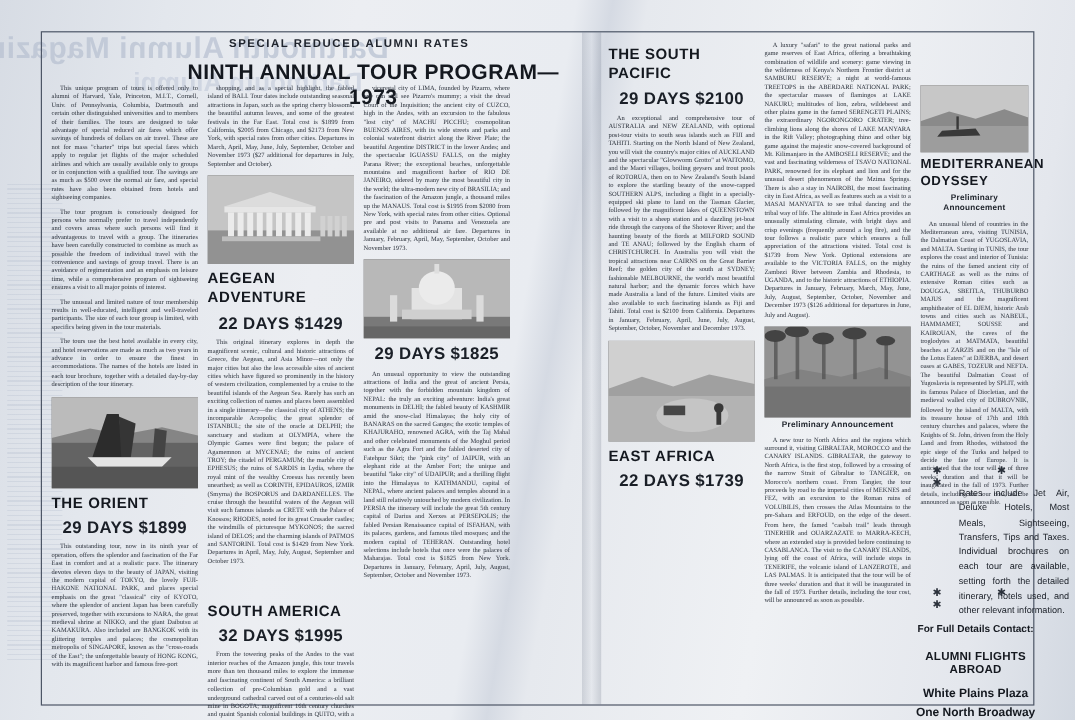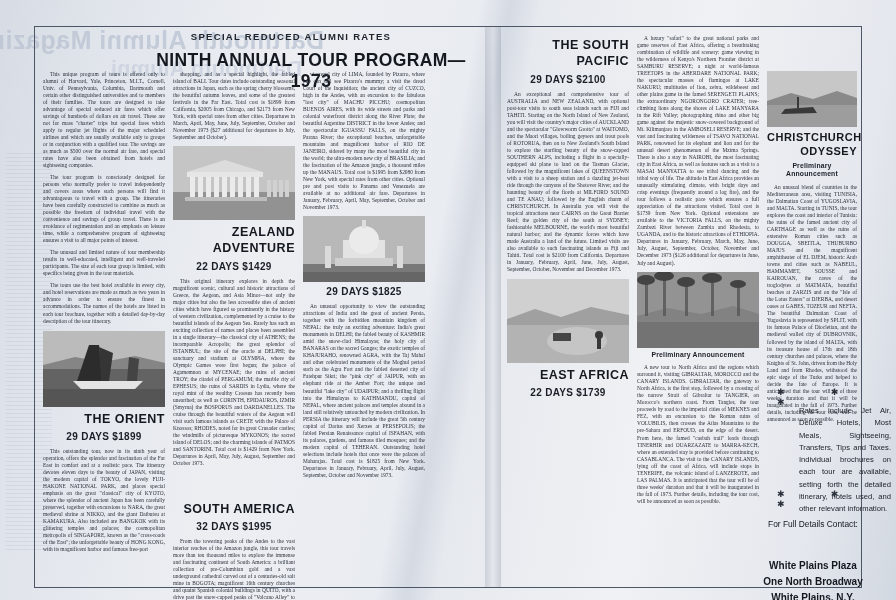--- a/index.html
+++ b/index.html
@@ -34,34 +34,34 @@
   .hdr{position:absolute;left:76px;top:4px;width:360px;text-align:center;
        font-family:"Liberation Sans",sans-serif;}
   .hdr .sub{font-size:9.5px;font-weight:700;letter-spacing:1.3px;color:#20252e;}
   .hdr .main{font-size:17.5px;font-weight:700;letter-spacing:.4px;margin-top:8px;color:#14181f;margin-left:40px;}
 
   .col{position:absolute;font-size:5.4px;line-height:1.30;text-align:justify;
        color:#2b313b;}
   .col p{margin:0 0 5px 0;text-indent:7px;}
 
   h2.tour{font-family:"Liberation Sans",sans-serif;font-weight:700;
-    text-align:right;font-size:12.5px;letter-spacing:.5px;margin:4px 0 3px;color:#14181f;}
+    text-align:left;font-size:12.5px;letter-spacing:.5px;margin:4px 0 3px;color:#14181f;}
   h3.days{font-family:"Liberation Sans",sans-serif;font-weight:700;
-    text-align:center;font-size:10px;letter-spacing:.3px;margin:0 0 5px;color:#1a1f27;}
+    text-align:center;font-size:14px;letter-spacing:.3px;margin:0 0 5px;color:#1a1f27;}
   h4.prelim{font-family:"Liberation Sans",sans-serif;font-weight:700;
     text-align:center;font-size:6.8px;letter-spacing:.2px;margin:0 0 5px;color:#1a1f27;}
 
   .photo{background:#7d8895;margin:4px 0 3px;position:relative;overflow:hidden;
          border:0;filter:grayscale(1) contrast(.95);}
 
   .rates{position:absolute;font-family:"Liberation Sans",sans-serif;
     font-size:7.6px;line-height:1.62;text-align:justify;color:#1a1f27;}
   .stars{position:absolute;font-size:9px;letter-spacing:22px;color:#2b313b;}
   .contact{position:absolute;text-align:center;font-family:"Liberation Sans",sans-serif;color:#14181f;}
-  .contact .c1{font-size:8.4px;font-weight:400;margin-bottom:29px;}
+  .contact .c1{font-size:8.4px;font-weight:700;margin-bottom:13px;}
   .contact .c2{font-size:9.6px;font-weight:700;margin-bottom:7px;letter-spacing:.2px;}
   .contact .c3{font-size:10px;font-weight:700;line-height:1.62;}
 </style>
 </head>
 <body>
 
 <div class="scan">
 
   <div class="bleed">Dartmouth Alumni Magazine</div>
   <div class="bleed2">Dartmouth Alumni</div>
@@ -123,21 +123,21 @@
           <g fill="#cfd6dd">
             <rect x="94" y="34" width="4" height="17"></rect>
               <rect x="100" y="34" width="4" height="17"></rect>
             <rect x="106" y="34" width="4" height="17"></rect>
               <rect x="112" y="34" width="4" height="17"></rect>
           </g>
           <rect x="12" y="51" width="82" height="4" fill="#b9c1c9"></rect>
         </svg>
       </div>
 
-      <h2 class="tour">ZEALAND ADVENTURE</h2>
+      <h2 class="tour">AEGEAN ADVENTURE</h2>
       <h3 class="days">22 DAYS $1429</h3>
       <p>This original itinerary explores in depth the magnificent scenic, cultural and historic attractions of Greece, the Aegean, and Asia Minor—not only the major cities but also the less accessible sites of ancient cities which have figured so prominently in the history of western civilization, complemented by a cruise to the beautiful islands of the Aegean Sea. Rarely has such an exciting collection of names and places been assembled in a single itinerary—the classical city of ATHENS; the incomparable Acropolis; the great splendor of ISTANBUL; the site of the oracle at DELPHI; the sanctuary and stadium at OLYMPIA, where the Olympic Games were first begun; the palace of Agamemnon at MYCENAE; the ruins of ancient TROY; the citadel of PERGAMUM; the marble city of EPHESUS; the ruins of SARDIS in Lydia, where the royal mint of the wealthy Croesus has recently been unearthed; as well as CORINTH, EPIDAUROS, IZMIR (Smyrna) the BOSPORUS and DARDANELLES. The cruise through the beautiful waters of the Aegean will visit such famous islands as CRETE with the Palace of Knossos; RHODES, noted for its great Crusader castles; the windmills of picturesque MYKONOS; the sacred island of DELOS; and the charming islands of PATMOS and SANTORINI. Total cost is $1429 from New York. Departures in April, May, July, August, September and October 1973.</p>
     </div>
 
     <div class="col" style="left:138px;top:470px;width:122px;">
       <h2 class="tour">SOUTH AMERICA</h2>
       <h3 class="days">32 DAYS $1995</h3>
       <p>From the towering peaks of the Andes to the vast interior reaches of the Amazon jungle, this tour travels more than ten thousand miles to explore the immense and fascinating continent of South America: a brilliant collection of pre-Columbian gold and a vast underground cathedral carved out of a centuries-old salt mine in BOGOTA; magnificent 16th century churches and quaint Spanish colonial buildings in QUITO, with a drive past the snow-capped peaks of "Volcano Alley" to visit an Indian market; the great</p>
     </div>
 
@@ -216,32 +216,33 @@
       <div class="photo" style="height:56px;margin-top:36px;">
         <svg width="100%" height="100%" viewBox="0 0 90 56" preserveAspectRatio="none">
           <rect width="90" height="56" fill="#c6ccd3"></rect>
           <rect y="30" width="90" height="26" fill="#97a0aa"></rect>
           <path d="M0 30 L24 22 L46 28 L70 20 L90 27 L90 34 L0 34Z" fill="#828c96"></path>
           <path d="M18 38 L46 36 L50 42 L14 43Z" fill="#2f363d"></path>
           <rect x="30" y="26" width="2" height="11" fill="#2f363d"></rect>
         </svg>
       </div>
 
-      <h2 class="tour" style="font-size:11px;line-height:1.25;">CHRISTCHURCH ODYSSEY</h2>
+      <h2 class="tour" style="font-size:11px;line-height:1.25;">MEDITERRANEAN ODYSSEY</h2>
       <h4 class="prelim">Preliminary Announcement</h4>
       <p>An unusual blend of countries in the Mediterranean area, visiting TUNISIA, the Dalmatian Coast of YUGOSLAVIA, and MALTA. Starting in TUNIS, the tour explores the coast and interior of Tunisia: the ruins of the famed ancient city of CARTHAGE as well as the ruins of extensive Roman cities such as DOUGGA, SBEITLA, THUBURBO MAJUS and the magnificent amphitheater of EL DJEM, historic Arab towns and cities such as NABEUL, HAMMAMET, SOUSSE and KAIROUAN, the caves of the troglodytes at MATMATA, beautiful beaches at ZARZIS and on the "Isle of the Lotus Eaters" at DJERBA, and desert oases at GABES, TOZEUR and NEFTA. The beautiful Dalmatian Coast of Yugoslavia is represented by SPLIT, with its famous Palace of Diocletian, and the medieval walled city of DUBROVNIK, followed by the island of MALTA, with its treasure house of 17th and 18th century churches and palaces, where the Knights of St. John, driven from the Holy Land and from Rhodes, withstood the epic siege of the Turks and helped to decide the fate of Europe. It is anticipated that the tour will be of three weeks' duration and that it will be inaugurated in the fall of 1973. Further details, including the tour cost, will be announced as soon as possible.</p>
     </div>
 
     <div class="stars" style="left:742px;top:360px;">✱   ✱   ✱</div>
 
     <div class="rates" style="left:732px;top:378px;width:92px;margin-left:32px;">Rates include Jet Air, Deluxe Hotels, Most Meals, Sightseeing, Transfers, Tips and Taxes. Individual brochures on each tour are available, setting forth the detailed itinerary, hotels used, and other relevant information.</div>
 
     <div class="stars" style="left:742px;top:462px;">✱   ✱   ✱</div>
 
     <div class="contact" style="left:724px;top:492px;width:108px;">
       <div class="c1">For Full Details Contact:</div>
+      <div class="c2">ALUMNI FLIGHTS ABROAD</div>
       <div class="c3">White Plains Plaza</div>
       <div class="c3">One North Broadway</div>
       <div class="c3">White Plains, N.Y. 10601</div>
     </div>
 
   </div>
 </div>
 
 </body></html>

